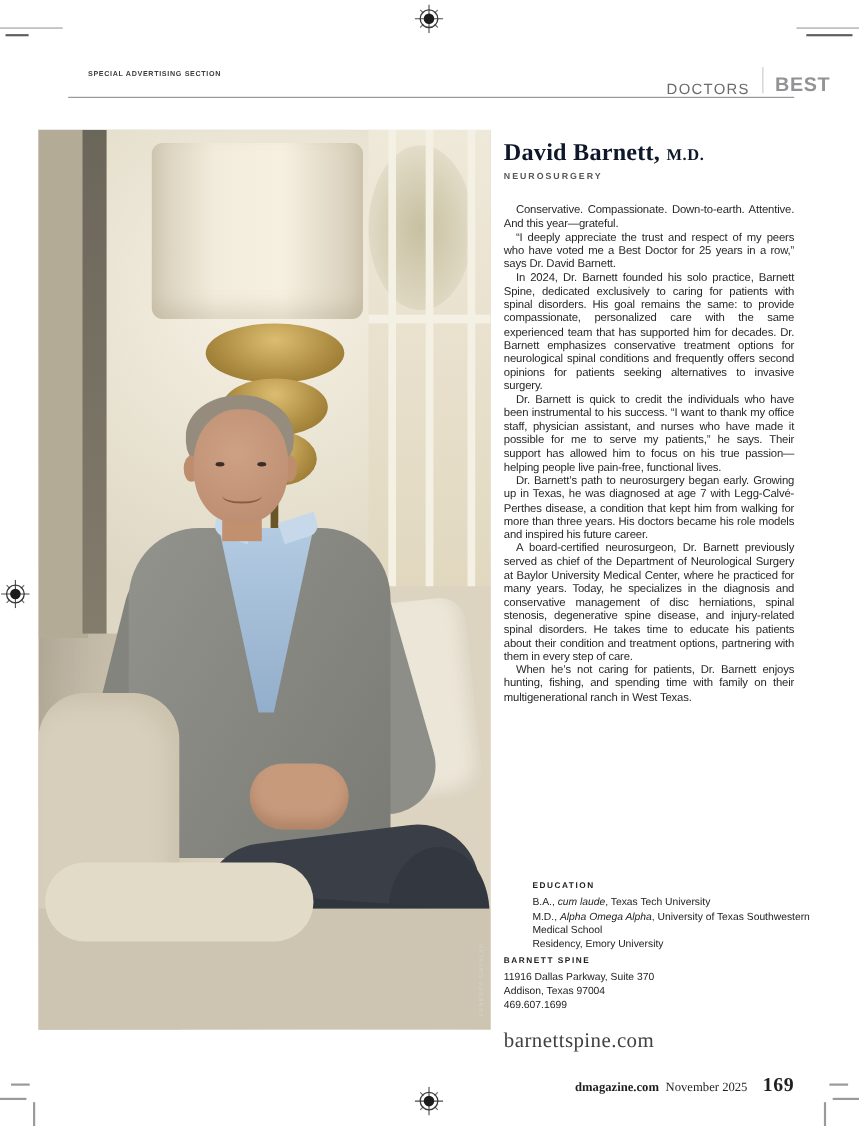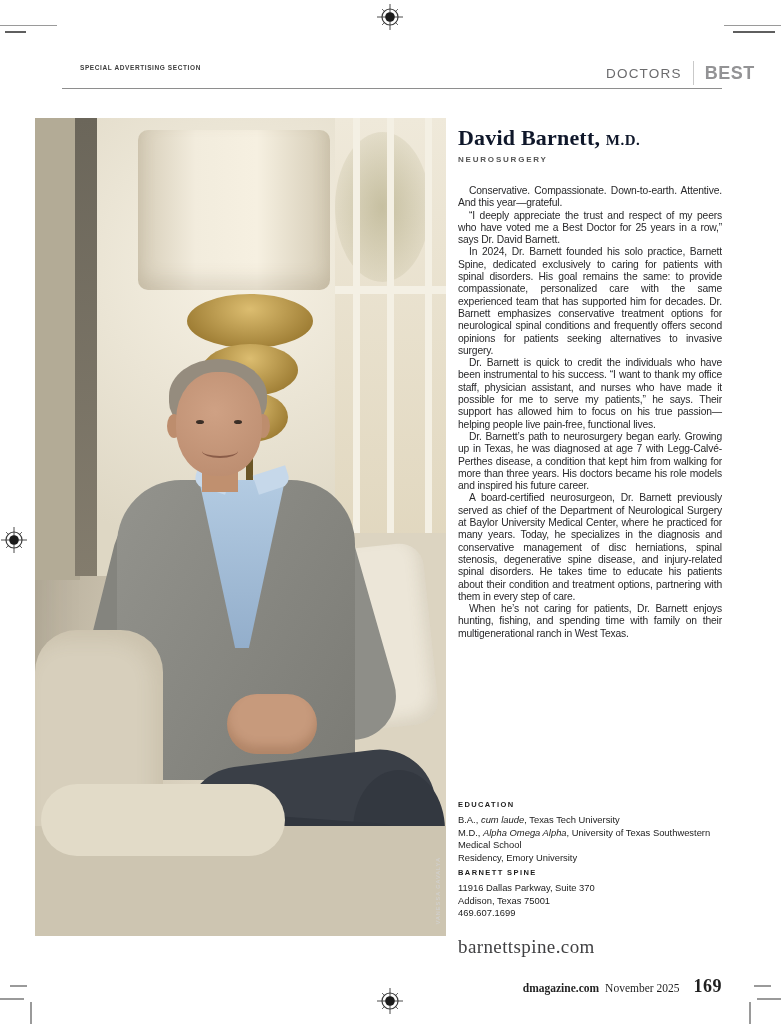--- a/index.html
+++ b/index.html
@@ -9,21 +9,21 @@
 
   
   .regmark { position:absolute; width:26px; height:26px; }
   .cropline { position:absolute; background:#9a9a9a; }
   .cropline.dark { background:#5f5f5f; }
 
   
   .section-label { position:absolute; left:80px; top:64px; font-size:6.5px; font-weight:700;
     letter-spacing:.6px; color:#3d3d3d; }
   .header-rule { position:absolute; left:62px; top:88px; width:660px; height:1px; background:#8e8e8e; }
-  .brand { position:absolute; left:606px; top:58px; display:flex; align-items:center; height:30px; }
+  .brand { position:absolute; left:606px; top:58px; display:flex; align-items:flex-end; height:30px; }
   .brand-primary { font-size:13.5px; letter-spacing:1.2px; color:#6b6b6d; font-weight:400; }
   .brand-divider { width:1px; height:24px; background:#c9c9c9; margin:0 11px; align-self:center; }
   .brand-secondary { font-size:18px; font-weight:700; letter-spacing:.5px; color:#939395; }
 
   
   .photo { position:absolute; left:35px; top:118px; width:411px; height:818px; overflow:hidden;
     background:linear-gradient(100deg,#a59d8c,#cfc6b2 35%,#ece5d4 70%,#efe8d6);
     box-shadow:inset 0 0 50px rgba(60,50,30,.12); }
   .photo div { position:absolute; }
   .ph-wall-left { left:0; top:0; width:45px; height:462px; background:#b3ab96; }
@@ -87,21 +87,21 @@
   .col { position:absolute; left:458px; top:126px; width:264px; }
   .doc-name { font-family:"Liberation Serif", serif; font-weight:700; color:#0f172a;
     font-size:22px; letter-spacing:.2px; line-height:24px; }
   .doc-cred { font-size:15px; letter-spacing:.5px; }
   .doc-specialty { margin-top:3px; font-size:8px; font-weight:700; letter-spacing:1.8px; color:#555; }
   .bio { margin-top:21px; width:264px; font-size:10.3px; line-height:12.3px; color:#28282a;
     text-align:justify; letter-spacing:-0.15px; }
   .bio p { text-indent:11px; margin:0; }
 
   .block-heading { font-size:7.5px; font-weight:700; letter-spacing:1.4px; color:#1c1c1c; margin-bottom:3px; }
-  .edu { position:absolute; left:458px; top:799px; width:268px; font-size:9.4px; line-height:12.4px; color:#222; }
+  .edu { position:absolute; left:484px; top:799px; width:268px; font-size:9.4px; line-height:12.4px; color:#222; }
   .edu em, .practice em { font-style:italic; }
   .practice { position:absolute; left:458px; top:867px; width:268px; font-size:9.4px; line-height:12.4px; color:#222; }
   .website { position:absolute; left:458px; top:936px; font-family:"Liberation Serif", serif;
     font-size:19px; letter-spacing:.4px; color:#414143; text-decoration:none; }
 
   
   .footer { position:absolute; top:976px; right:59px; display:flex; align-items:baseline; gap:6px;
     font-family:"Liberation Serif", serif; color:#1f1f1f; }
   .footer-site { font-size:11.5px; font-weight:700; text-decoration:none; color:#1f1f1f; }
   .footer-issue { font-size:11.5px; }
@@ -221,21 +221,21 @@
   <div class="edu">
     <div class="block-heading">EDUCATION</div>
     <div><span>B.A., </span><em>cum laude</em><span>, Texas Tech University</span></div>
     <div><span>M.D., </span><em>Alpha Omega Alpha</em><span>, University of Texas Southwestern Medical School</span></div>
     <div><span>Residency, Emory University</span><em></em><span></span></div>
   </div>
 
   <div class="practice">
     <div class="block-heading">BARNETT SPINE</div>
     <div>11916 Dallas Parkway, Suite 370</div>
-    <div>Addison, Texas 75001</div>
+    <div>Addison, Texas 97004</div>
     <div>469.607.1699</div>
   </div>
 
   <a class="website" href="#">barnettspine.com</a>
 
   <div class="footer">
     <a class="footer-site" href="#">dmagazine.com</a>
     <span class="footer-issue">November 2025</span>
     <span class="footer-page">169</span>
   </div>

